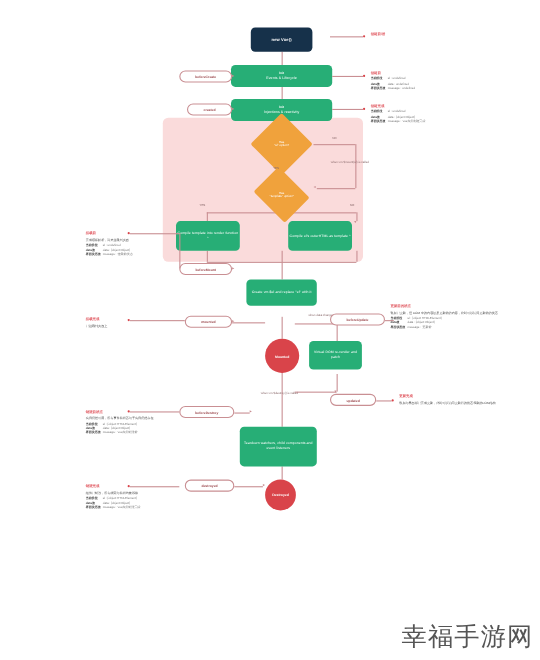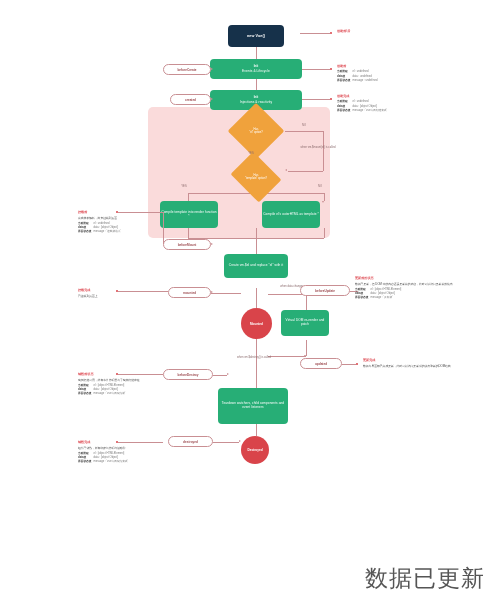--- a/index.html
+++ b/index.html
@@ -332,15 +332,15 @@
       <tr>
         <td class="k">界面状态值</td>
         <td class="v">message : 'vue实例销毁完成'</td>
       </tr>
     </tbody>
       </table>
   </div>
   <div class="dot" style="left:116px;top:441px;"></div>
   <div class="hline" style="left:118px;top:442px;width:45px;"></div>
 
-  <div class="watermark">数据已更新</div>
+  <div class="watermark">幸福手游网</div>
 
 </div>
 
 </body></html>

